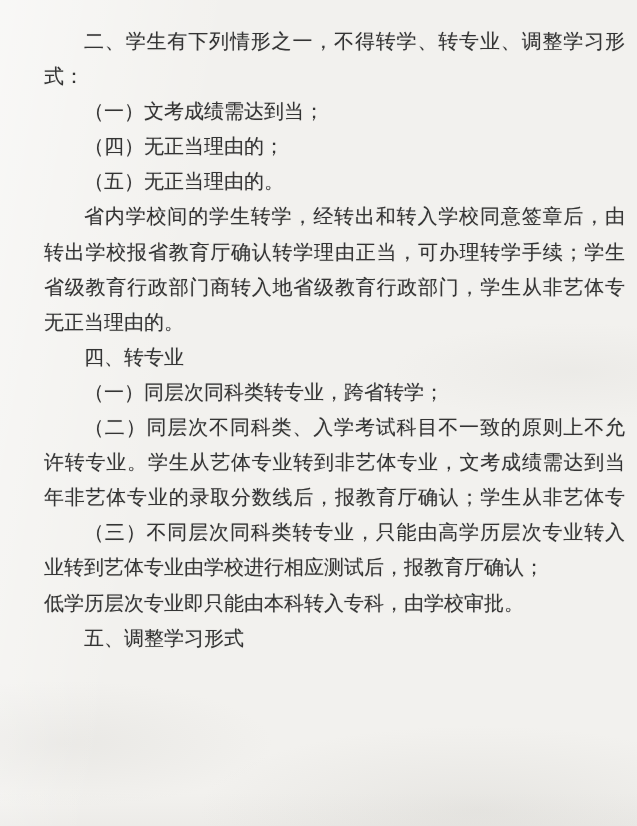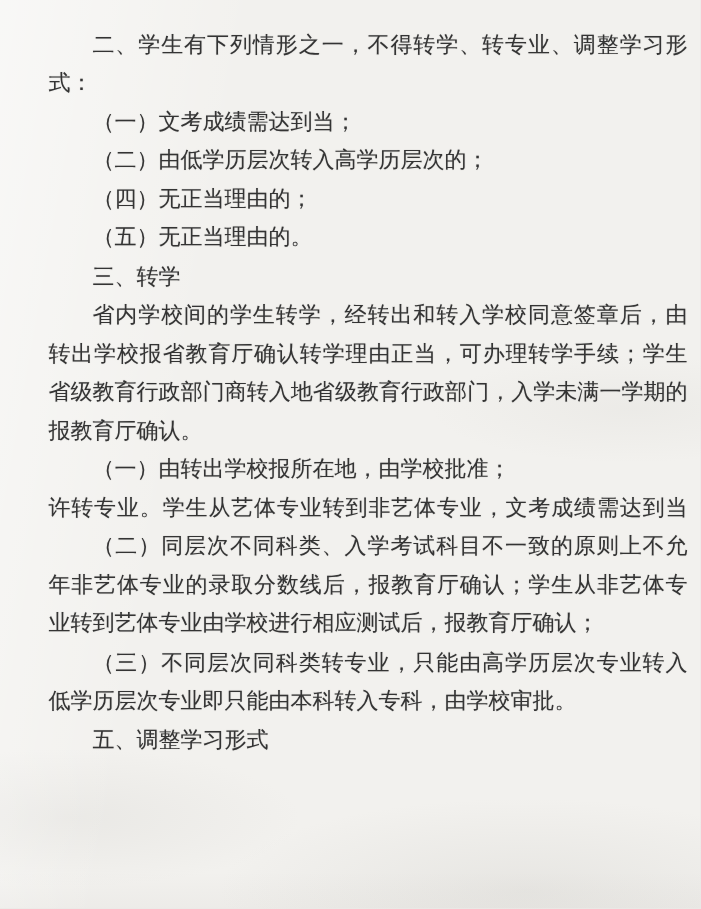--- a/index.html
+++ b/index.html
@@ -45,30 +45,29 @@
   }
 </style>
 </head>
 <body>
 
 <div class="page">
   <div class="doc-body">
       <div class="line indent fill">二、学生有下列情形之一，不得转学、转专业、调整学习形</div>
       <div class="line">式：</div>
       <div class="line indent">（一）文考成绩需达到当；</div>
-      <div class="line indent">（二）由低学历层次转入高学历层次的；</div>
       <div class="line indent">（四）无正当理由的；</div>
       <div class="line indent">（五）无正当理由的。</div>
-      <div class="line indent">三、转学</div>
       <div class="line indent fill">省内学校间的学生转学，经转出和转入学校同意签章后，由</div>
       <div class="line fill">转出学校报省教育厅确认转学理由正当，可办理转学手续；学生</div>
-      <div class="line fill">省级教育行政部门商转入地省级教育行政部门，入学未满一学期的</div>
-      <div class="line">报教育厅确认。</div>
-      <div class="line indent">（一）由转出学校报所在地，由学校批准；</div>
+      <div class="line fill">省级教育行政部门商转入地省级教育行政部门，学生从非艺体专</div>
+      <div class="line">无正当理由的。</div>
+      <div class="line indent">四、转专业</div>
+      <div class="line indent">（一）同层次同科类转专业，跨省转学；</div>
+      <div class="line indent fill">（二）同层次不同科类、入学考试科目不一致的原则上不允</div>
       <div class="line fill">许转专业。学生从艺体专业转到非艺体专业，文考成绩需达到当</div>
-      <div class="line indent fill">（二）同层次不同科类、入学考试科目不一致的原则上不允</div>
       <div class="line fill">年非艺体专业的录取分数线后，报教育厅确认；学生从非艺体专</div>
+      <div class="line indent fill">（三）不同层次同科类转专业，只能由高学历层次专业转入</div>
       <div class="line">业转到艺体专业由学校进行相应测试后，报教育厅确认；</div>
-      <div class="line indent fill">（三）不同层次同科类转专业，只能由高学历层次专业转入</div>
       <div class="line">低学历层次专业即只能由本科转入专科，由学校审批。</div>
       <div class="line indent">五、调整学习形式</div>
     </div>
 </div>
 
 </body></html>

